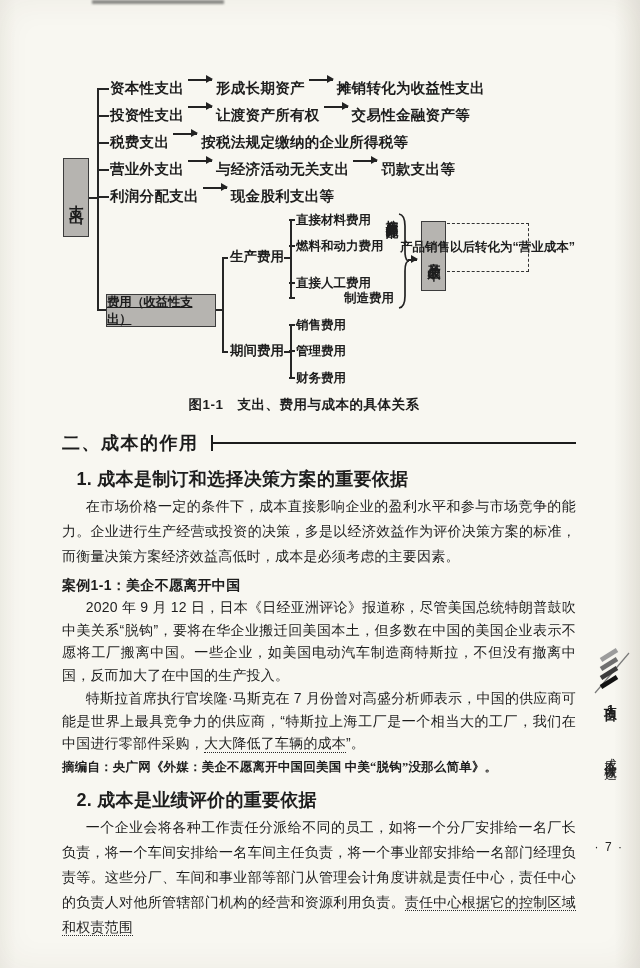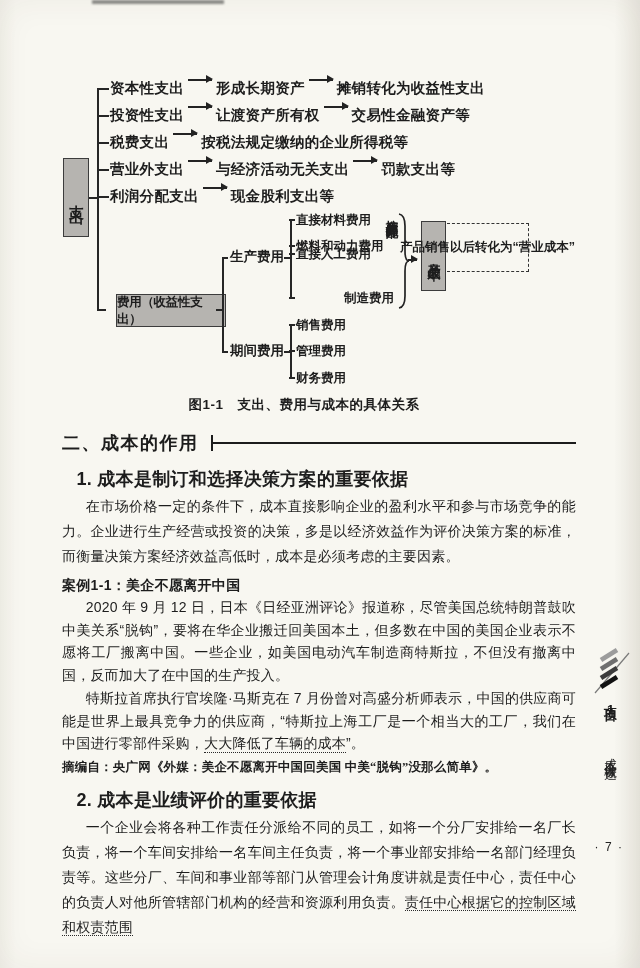--- a/index.html
+++ b/index.html
@@ -108,31 +108,31 @@
       <span class="arrow"></span>
     <span>罚款支出等</span>
   </div>
   <div class="row" style="top:109px;">
     <span>利润分配支出</span>
       <span class="arrow"></span>
     <span>现金股利支出等</span>
   </div>
 
   <div class="hl" style="left:97px;top:231px;width:9px;height:1.6px;"></div>
-  <div class="gbox" style="left:116px;top:216px;width:110px;height:33px;font-size:12.5px;letter-spacing:-.3px;">费用（收益性支出）</div>
+  <div class="gbox" style="left:106px;top:216px;width:110px;height:33px;font-size:12.5px;letter-spacing:-.3px;text-decoration:underline;">费用（收益性支出）</div>
   <div class="hl" style="left:216px;top:231px;width:6px;height:1.6px;"></div>
   <div class="vl" style="left:222px;top:179px;width:1.6px;height:96px;"></div>
 
   <div class="hl" style="left:222px;top:179px;width:6px;height:1.6px;"></div>
   <div class="blabel" style="left:230px;top:170px;">生产费用</div>
   <div class="hl" style="left:284px;top:179px;width:6px;height:1.6px;"></div>
   <div class="vl" style="left:290px;top:142px;width:1.6px;height:78px;"></div>
   <div class="britem" style="top:133px;">直接材料费用</div>
   <div class="britem" style="top:159px;">燃料和动力费用</div>
-  <div class="britem" style="top:167px;">直接人工费用</div>
+  <div class="britem" style="top:196px;">直接人工费用</div>
   <div class="britem" style="top:211px;padding-left:48px;">制造费用</div>
 
   <div class="collect">按产品归集分配</div>
   <svg class="brace" width="12" height="96" viewBox="0 0 12 96">
     <path d="M1,1 Q7,2 7,13 L7,38 Q7,48 11,48 Q7,48 7,58 L7,83 Q7,94 1,95" fill="none" stroke="#232323" stroke-width="1.7"></path>
   </svg>
   <span class="arrow sm arr-prod"></span>
 
   <div class="gbox vtext" style="left:421px;top:143px;width:25px;height:70px;font-size:13px;letter-spacing:2px;">产品成本</div>
   <div class="dashbox">

